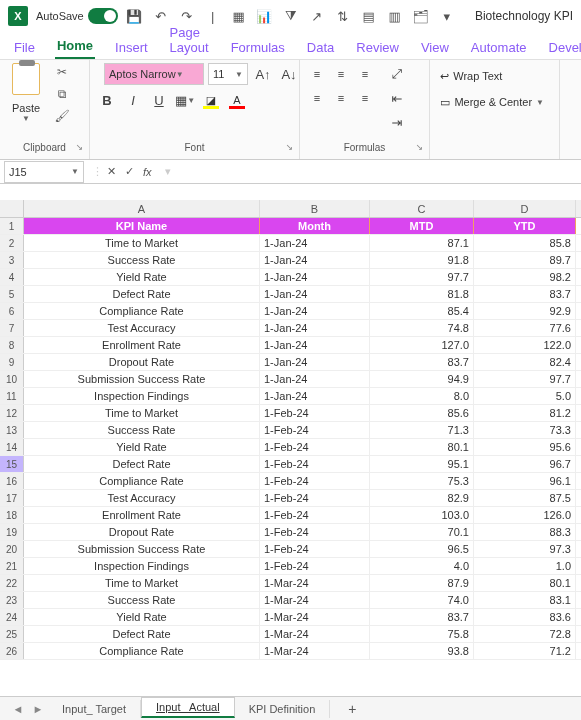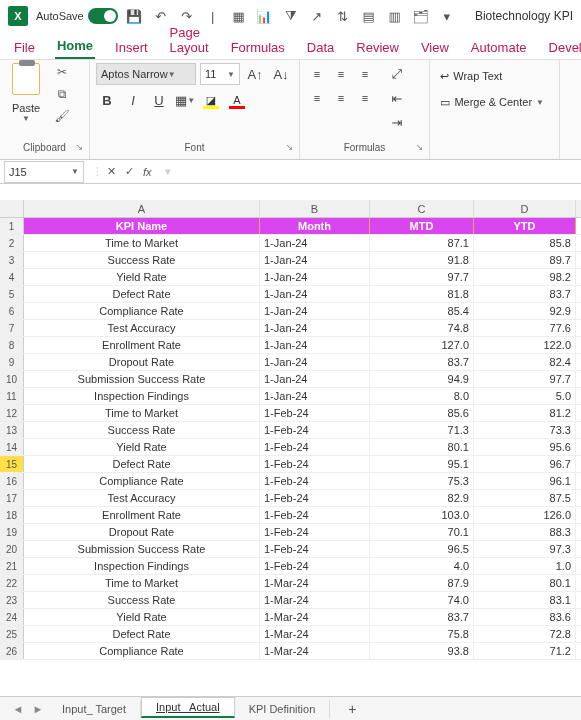--- a/index.html
+++ b/index.html
@@ -9,41 +9,41 @@
 .titlebar { height: 32px; display: flex; align-items: center; padding: 0 8px; gap: 8px; background: #fff; }
 .xl-logo { width: 20px; height: 20px; background: #107c41; display: flex; align-items: center; justify-content: center; color: #fff; font-weight: bold; font-size: 11px; border-radius: 2px; }
 .autosave { display: flex; align-items: center; gap: 4px; font-size: 11px; }
 .toggle { width: 30px; height: 16px; background: #107c41; border-radius: 8px; position: relative; }
 .toggle::after { content: ""; position: absolute; right: 2px; top: 2px; width: 12px; height: 12px; background: #fff; border-radius: 50%; }
 .qat-icon { width: 18px; height: 18px; display: flex; align-items: center; justify-content: center; color: #555; cursor: pointer; font-size: 13px; }
 .doc-name { margin-left: auto; font-size: 12px; color: #333; }
 
 
 .ribbon-tabs { height: 28px; display: flex; align-items: end; padding: 0 12px; gap: 18px; border-bottom: 1px solid #e0e0e0; font-size: 13px; }
-.ribbon-tab { padding: 4px 2px; cursor: pointer; color: #be185d; }
+.ribbon-tab { padding: 4px 2px; cursor: pointer; color: #8b5cf6; }
 .ribbon-tab.active { color: #107c41; border-bottom: 2px solid #107c41; font-weight: 600; }
 
 
 .ribbon { height: 100px; display: flex; border-bottom: 1px solid #ccc; background: #fafafa; }
 .rgroup { display: flex; flex-direction: column; padding: 3px 6px; border-right: 1px solid #e0e0e0; }
 .rgroup-body { flex: 1; display: flex; align-items: flex-start; gap: 6px; }
 .rgroup-label { height: 18px; display: flex; align-items: center; justify-content: center; font-size: 10px; color: #555; position: relative; }
 .rgroup-label .dlg { position: absolute; right: 0; font-size: 9px; color: #888; cursor: pointer; }
 
 .paste-btn { display: flex; flex-direction: column; align-items: center; width: 40px; cursor: pointer; }
 .paste-icon { width: 28px; height: 32px; border: 1px solid #e6b85c; background: #fff; border-radius: 2px; position: relative; }
 .paste-icon::before { content: ""; position: absolute; top: -4px; left: 6px; width: 16px; height: 6px; background: #888; border-radius: 2px; }
 .paste-label { font-size: 11px; margin-top: 7px; }
 
 .clip-side { display: flex; flex-direction: column; gap: 4px; }
 .mini-btn { width: 20px; height: 18px; display: flex; align-items: center; justify-content: center; cursor: pointer; font-size: 12px; color: #555; }
 
 .font-controls { display: flex; flex-direction: column; gap: 4px; }
 .font-row { display: flex; align-items: center; gap: 4px; }
-.font-select { width: 100px; height: 22px; border: 1px solid #ccc; background: #e5e5e5; font-size: 11px; padding: 0 4px; display: flex; align-items: center; justify-content: flex-start; cursor: pointer; }
+.font-select { width: 100px; height: 22px; border: 1px solid #ccc; background: #f9a8d4; font-size: 11px; padding: 0 4px; display: flex; align-items: center; justify-content: flex-start; cursor: pointer; margin-left: 8px; }
 .size-select { width: 40px; height: 22px; border: 1px solid #ccc; background: #fff; font-size: 11px; padding: 0 4px; display: flex; align-items: center; justify-content: space-between; cursor: pointer; }
 .fbtn { width: 22px; height: 22px; display: flex; align-items: center; justify-content: center; cursor: pointer; font-size: 13px; color: #444; }
 .fbtn.bold { font-weight: bold; }
 .fbtn.italic { font-style: italic; }
 .fbtn.underline { text-decoration: underline; }
 .color-bar { width: 22px; height: 22px; position: relative; cursor: pointer; display: flex; align-items: center; justify-content: center; }
 .color-bar::after { content: ""; position: absolute; bottom: 2px; left: 3px; width: 16px; height: 3px; }
 .fill-color::after { background: #ffff00; }
 .font-color::after { background: #ff0000; }
 
@@ -64,21 +64,21 @@
 
 .sheet-container { position: absolute; top: 200px; bottom: 24px; left: 0; right: 0; overflow: hidden; }
 .col-headers { display: flex; height: 18px; background: #f0f0f0; border-bottom: 1px solid #ccc; }
 .corner { width: 24px; border-right: 1px solid #ccc; background: #f0f0f0; }
 .colh { text-align: center; font-size: 11px; color: #555; border-right: 1px solid #ddd; line-height: 18px; }
 .colA { width: 236px; } .colB { width: 110px; } .colC { width: 104px; } .colD { width: 102px; }
 
 .grid-body { overflow: hidden; }
 .row { display: flex; height: 17px; border-bottom: 1px solid #eee; }
 .rowh { width: 24px; background: #f0f0f0; border-right: 1px solid #ccc; text-align: center; font-size: 10px; color: #555; line-height: 17px; }
-.rowh.sel { background: #fde047; }
+.rowh.sel { background: #c4b5fd; }
 .cell { border-right: 1px solid #eee; padding: 0 4px; font-size: 11px; line-height: 17px; overflow: hidden; white-space: nowrap; }
 .hdr-row .cell { background: #d946ef; color: #fff; font-weight: 600; text-align: center; border-right: 1px solid #f0a060; }
 .cA { width: 236px; text-align: center; } .cB { width: 110px; text-align: left; } .cC { width: 104px; text-align: right; } .cD { width: 102px; text-align: right; }
 
 
 .sheet-tabs { position: absolute; bottom: 0; left: 0; right: 0; height: 24px; display: flex; align-items: center; background: #f5f5f5; border-top: 1px solid #ccc; padding: 0 8px; gap: 0; }
 .nav-arrow { width: 20px; text-align: center; color: #888; cursor: pointer; font-size: 11px; }
 .stab { padding: 3px 14px; font-size: 11px; cursor: pointer; color: #555; border-right: 1px solid #ddd; }
 .stab.active { background: #fff; border-top: 1px solid #ccc; border-left: 1px solid #ccc; border-right: 1px solid #ccc; border-bottom: 2px solid #107c41; color: #333; margin-top: -2px; text-decoration: underline; }
 .add-sheet { width: 24px; text-align: center; cursor: pointer; color: #555; font-size: 14px; margin-left: 10px; }

